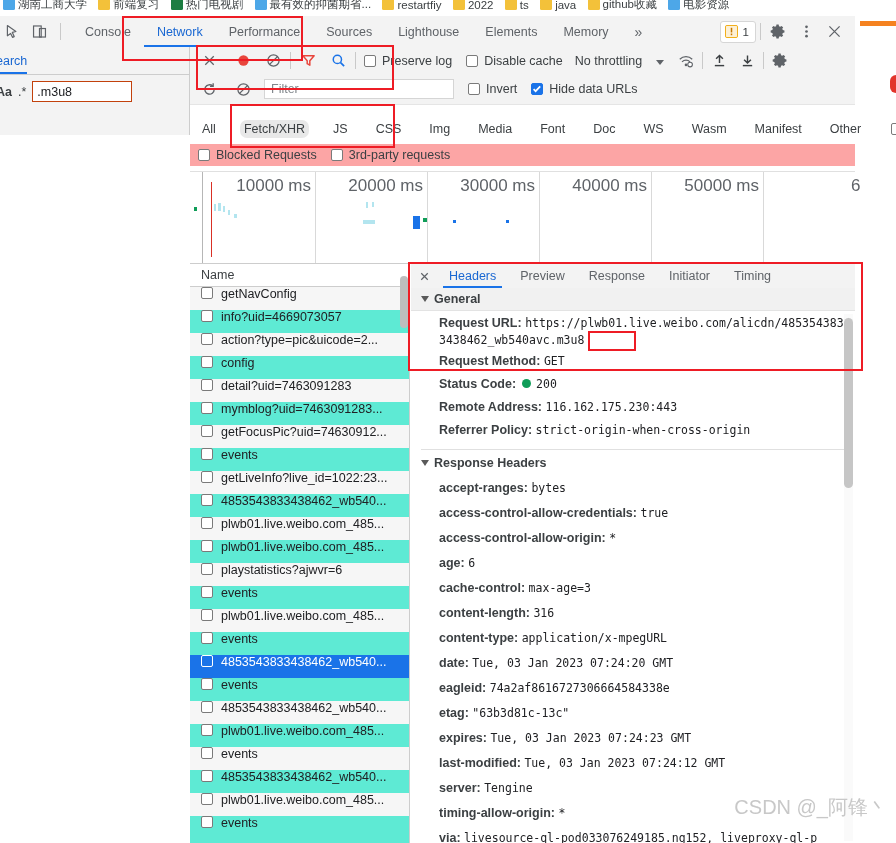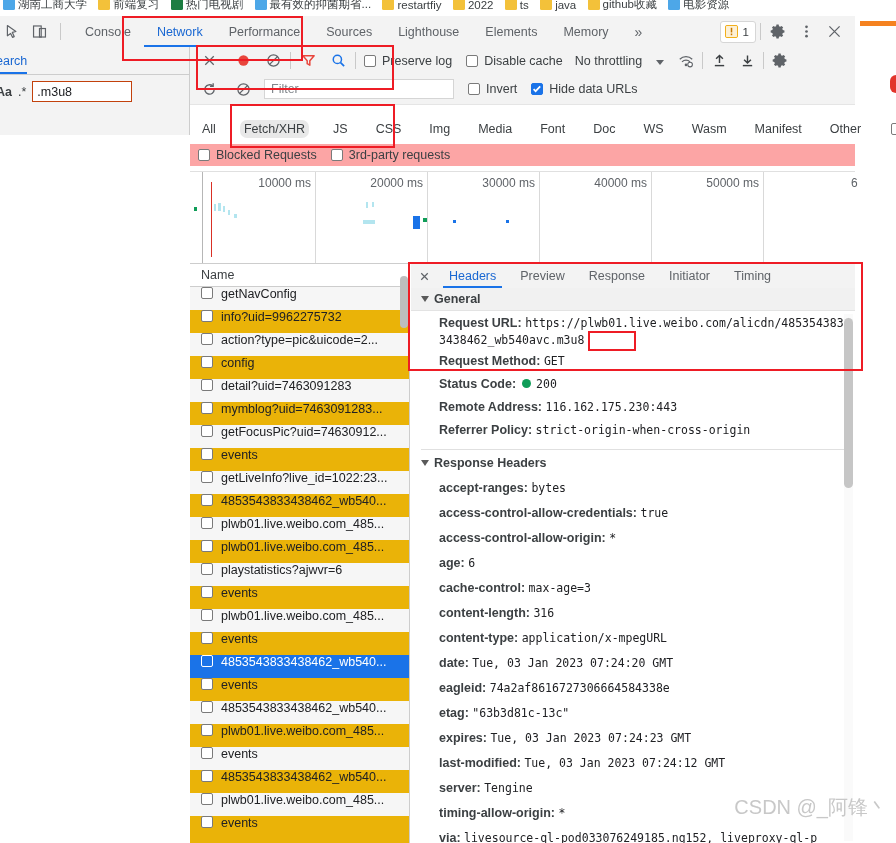--- a/index.html
+++ b/index.html
@@ -93,28 +93,28 @@
   .typerow2{position:absolute;left:190px;top:128px;right:0;height:22px;display:flex;align-items:center;
     gap:14px;background:#fca5a5;padding-left:8px;}
   .typeitem{font-size:12.5px;color:#3c4043;white-space:nowrap;padding:2px 4px;border-radius:7px;}
   .typeitem.sel{background:#e8e8e8;}
 
   
   .overview{position:absolute;left:190px;top:155px;right:0;height:93px;background:#fff;
     border-top:1px solid #e0e0e0;border-bottom:1px solid #cdcdcd;box-sizing:border-box;}
   .ov-inner{position:absolute;left:12px;right:0;top:0;bottom:0;border-left:1px solid #b6b6b6;}
   .ovtick{position:absolute;top:0;bottom:0;border-right:1px solid #d9d9d9;}
-  .ovtick span{position:absolute;right:4px;top:4px;font-size:12px;color:#5f6368;white-space:nowrap;}
+  .ovtick span{position:absolute;right:4px;top:4px;font-size:17px;color:#5f6368;white-space:nowrap;}
   .ovmark{position:absolute;width:1px;top:10px;bottom:6px;background:#d93025;}
   .ovbar{position:absolute;background:#b3e5ef;}
   .ovbar.g{background:#0f9d58;}
   .ovbar.b{background:#1a73e8;}
 
   
-  .reqpane{position:absolute;left:190px;top:248px;width:220px;bottom:0;background:#eab308;
+  .reqpane{position:absolute;left:190px;top:248px;width:220px;bottom:0;background:#5eead4;
     border-right:1px solid #cdcdcd;box-sizing:border-box;overflow:hidden;}
   .reqhead{height:22px;display:flex;align-items:center;padding-left:11px;font-size:12.5px;color:#3c4043;
     border-bottom:1px solid #cdcdcd;background:#fff;}
   .reqrow{height:23px;display:flex;align-items:flex-start;gap:8px;padding-left:11px;font-size:12.5px;
     color:#202124;white-space:nowrap;overflow:hidden;box-sizing:border-box;}
   .reqrow:nth-child(odd){background:#f6f6f6;}
   .reqrow.sel{background:#1a73e8;color:#fff;}
   .reqrow.sel .chk{border-color:#fff;background:#1a73e8;}
   .reqrow .nm{overflow:hidden;text-overflow:ellipsis;}
 
@@ -469,21 +469,21 @@
       <div class="reqhead">
           <span>Name</span>
         </div>
       <div id="reqrows">
           <div class="reqrow">
             <span class="chk"></span>
             <span class="nm">getNavConfig</span>
           </div>
           <div class="reqrow">
             <span class="chk"></span>
-            <span class="nm">info?uid=9962275732</span>
+            <span class="nm">info?uid=4669073057</span>
           </div>
           <div class="reqrow">
             <span class="chk"></span>
             <span class="nm">action?type=pic&amp;uicode=2...</span>
           </div>
           <div class="reqrow">
             <span class="chk"></span>
             <span class="nm">config</span>
           </div>
           <div class="reqrow">

